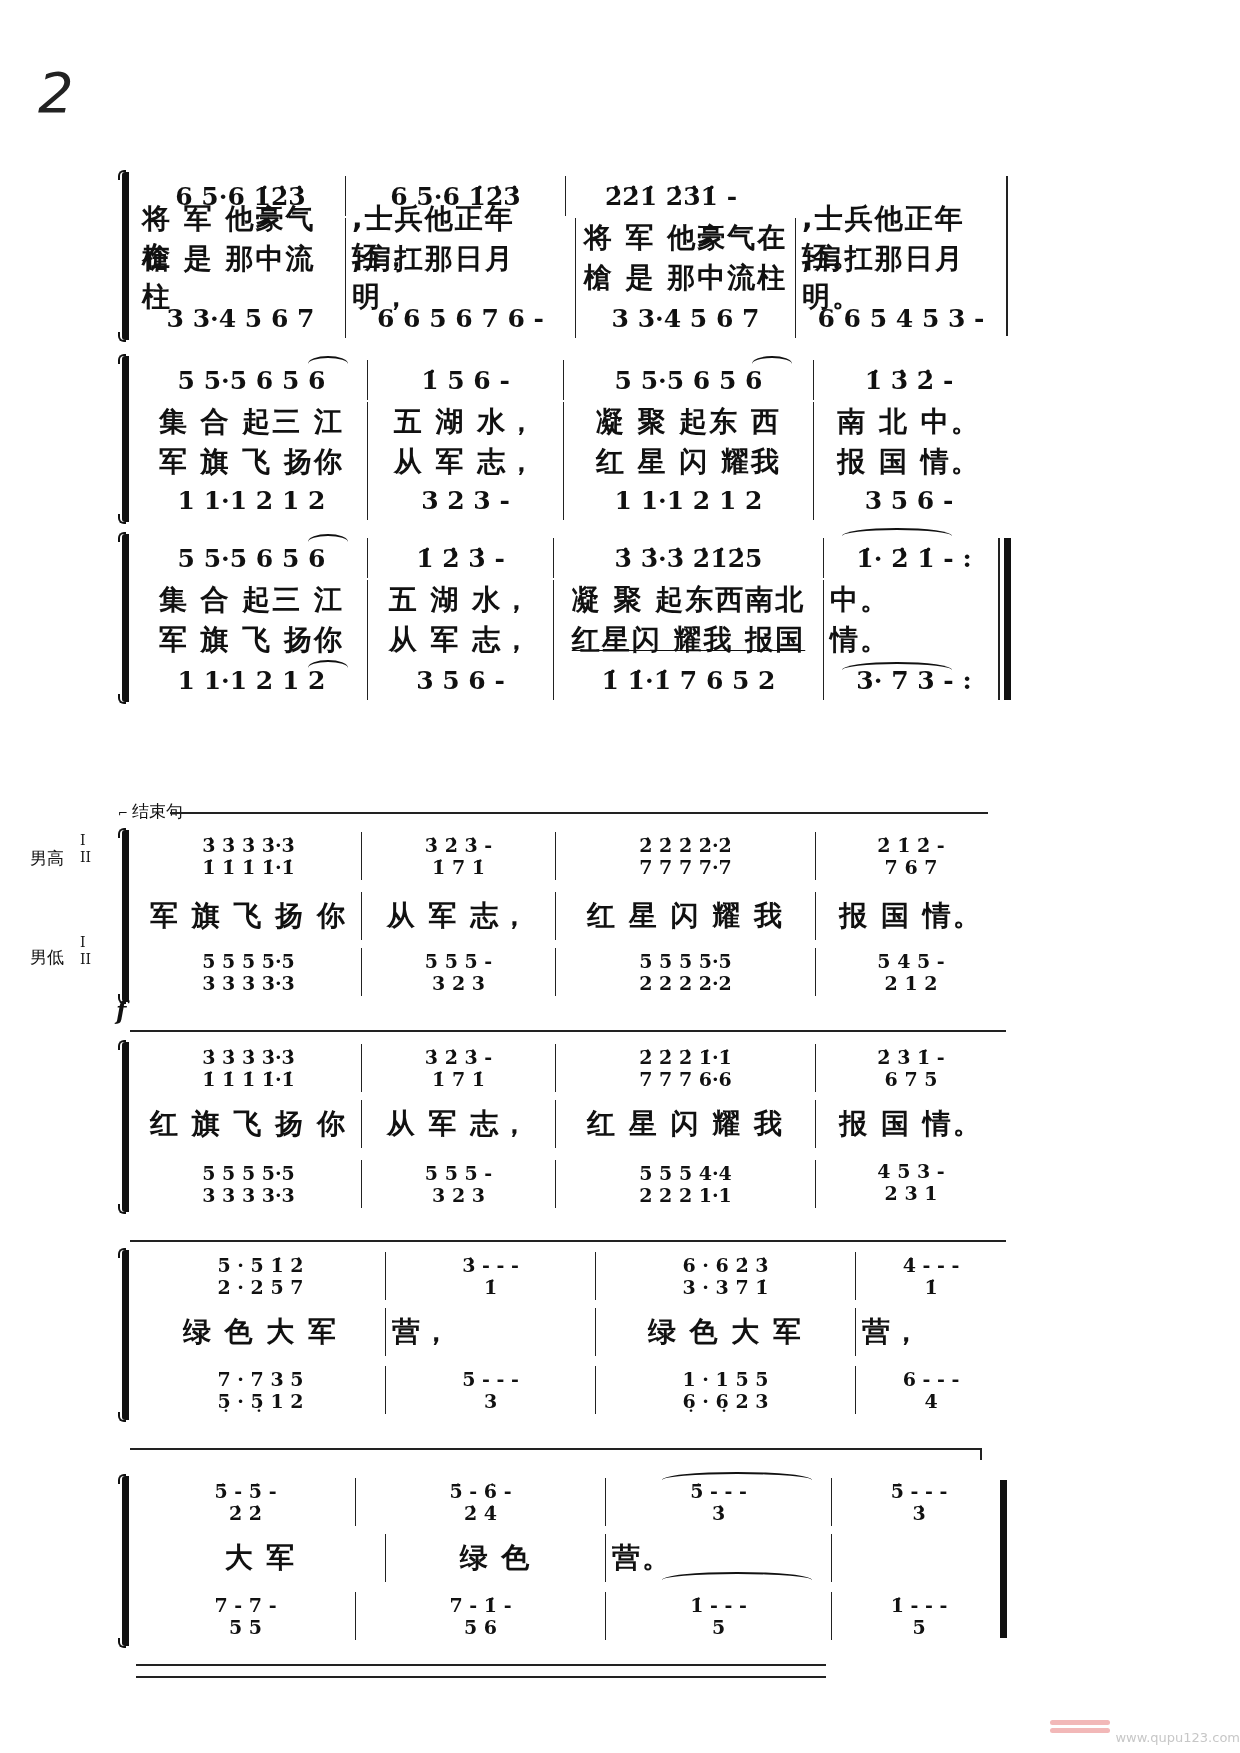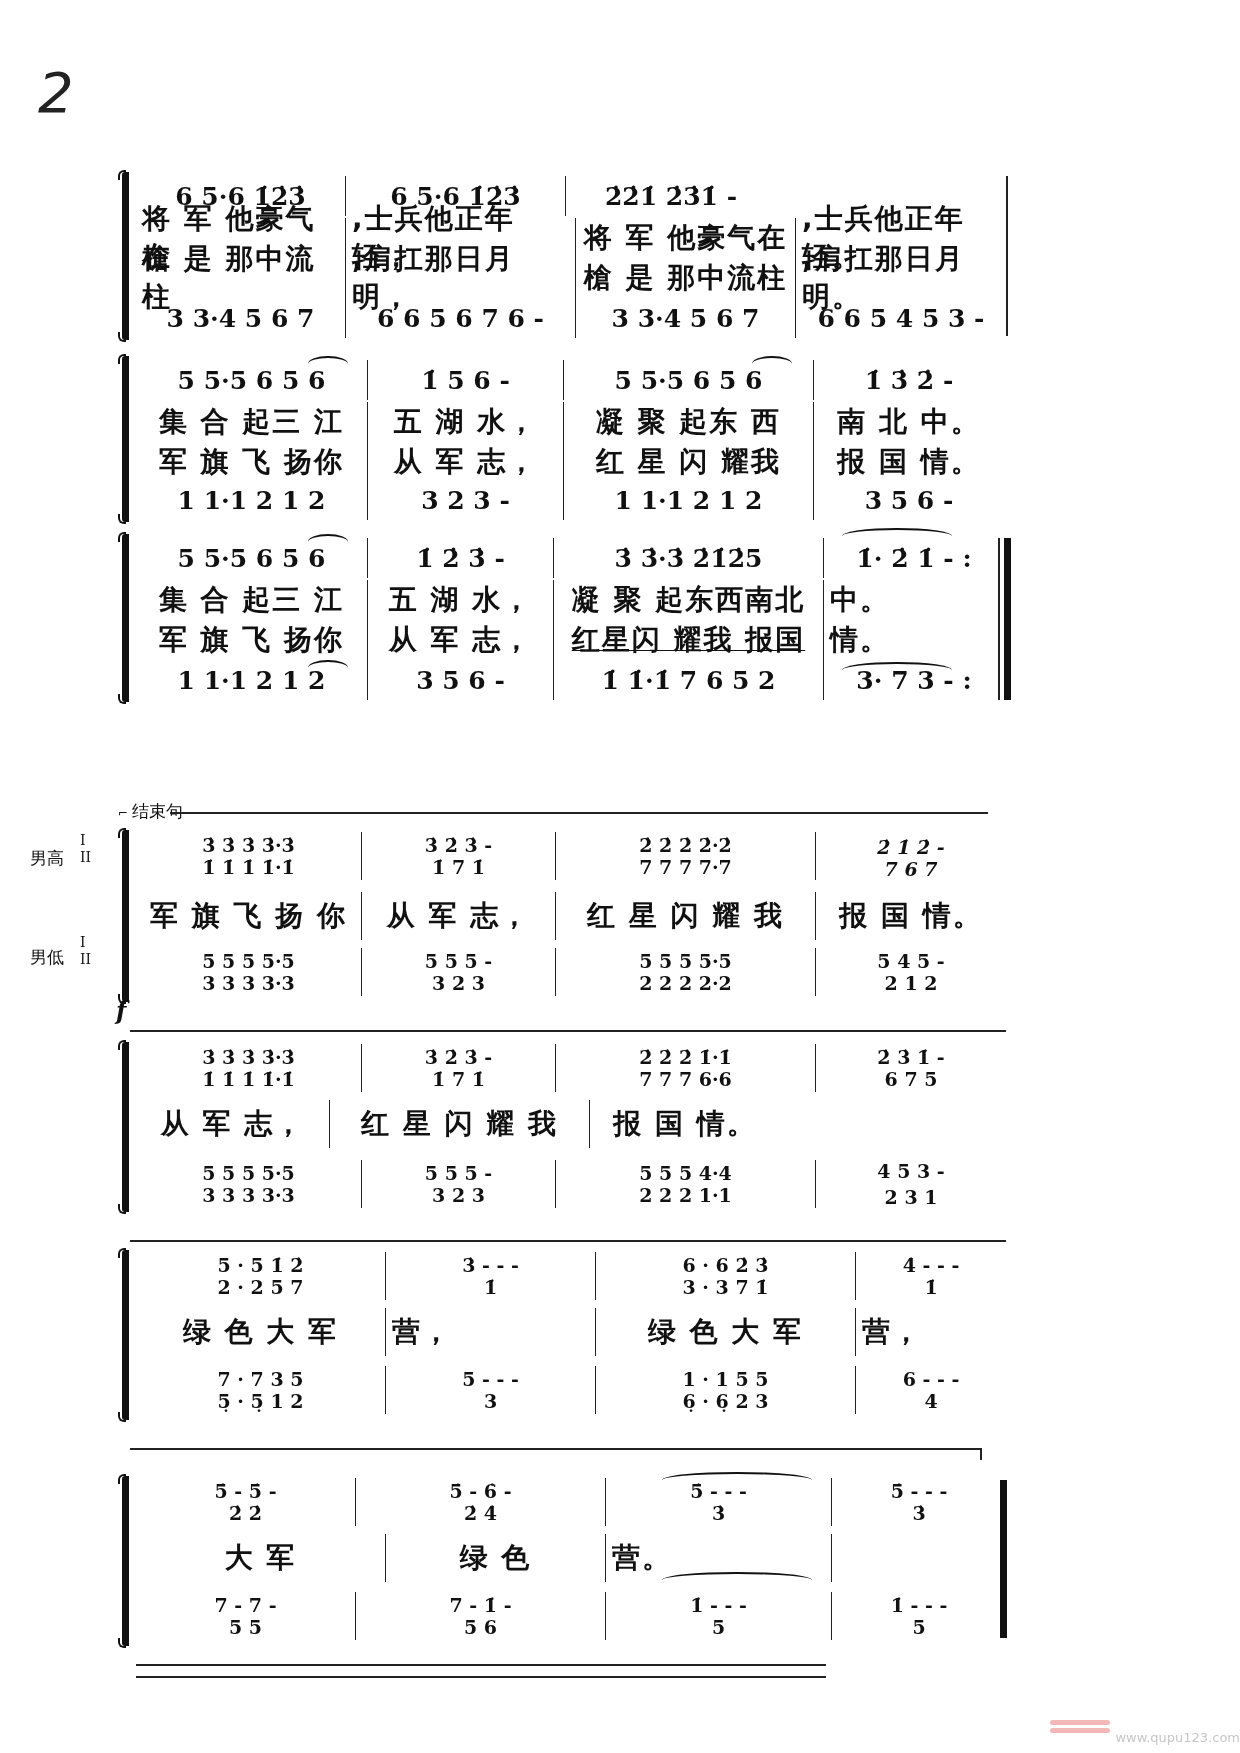--- a/index.html
+++ b/index.html
@@ -150,21 +150,21 @@
       <div class="chord">1̇ 1̇ 1̇ 1̇·1̇</div>
     </div>
     <div class="measure" style="width:194px;flex-direction:column;justify-content:center;">
       <div class="chord">3̇ 2̇ 3̇ -</div>
       <div class="chord">1̇ 7 1̇</div>
     </div>
     <div class="measure" style="width:260px;flex-direction:column;justify-content:center;">
       <div class="chord">2̇ 2̇ 2̇ 2̇·2̇</div>
       <div class="chord">7 7 7 7·7</div>
     </div>
-    <div class="measure last" style="width:190px;flex-direction:column;justify-content:flex-end;font-style:italic;">
+    <div class="measure last" style="width:190px;flex-direction:column;justify-content:center;">
       <div class="chord">2̇ 1̇ 2̇ -</div>
       <div class="chord">7 6 7</div>
     </div>
   </div>
   <div class="row" style="top:62px;height:48px;">
     <div class="measure lyric" style="width:226px;">军 旗 飞 扬 你</div>
     <div class="measure lyric" style="width:194px;">从 军 志，</div>
     <div class="measure lyric" style="width:260px;">红 星 闪 耀 我</div>
     <div class="measure lyric last" style="width:190px;">报 国 情。</div>
   </div>
@@ -204,38 +204,39 @@
     <div class="measure" style="width:260px;flex-direction:column;justify-content:center;">
       <div class="chord">2̇ 2̇ 2̇ 1̇·1̇</div>
       <div class="chord">7 7 7 6·6</div>
     </div>
     <div class="measure last" style="width:190px;flex-direction:column;justify-content:center;">
       <div class="chord">2̇ 3̇ 1̇ -</div>
       <div class="chord">6 7 5</div>
     </div>
   </div>
   <div class="row" style="top:58px;height:48px;">
+    <div class="measure lyric" style="width:226px;">红 旗 飞 扬 你</div>
     <div class="measure lyric" style="width:194px;">从 军 志，</div>
     <div class="measure lyric" style="width:260px;">红 星 闪 耀 我</div>
     <div class="measure lyric last" style="width:190px;">报 国 情。</div>
   </div>
   <div class="row" style="top:118px;height:48px;">
     <div class="measure" style="width:226px;flex-direction:column;justify-content:center;">
       <div class="chord">5 5 5 5·5</div>
       <div class="chord">3 3 3 3·3</div>
     </div>
     <div class="measure" style="width:194px;flex-direction:column;justify-content:center;">
       <div class="chord">5 5 5 -</div>
       <div class="chord">3 2 3</div>
     </div>
     <div class="measure" style="width:260px;flex-direction:column;justify-content:center;">
       <div class="chord">5 5 5 4·4</div>
       <div class="chord">2 2 2 1·1</div>
     </div>
-    <div class="measure last" style="width:190px;flex-direction:column;justify-content:space-between;">
+    <div class="measure last" style="width:190px;flex-direction:column;justify-content:flex-start;">
       <div class="chord">4 5 3 -</div>
       <div class="chord">2 3 1</div>
     </div>
   </div>
 </div>
 <div class="hrule" style="left:130px;top:1240px;width:876px;"></div>
 
 <div class="system" style="top:1250px;height:170px;">
   <div class="brace"></div>
   <div class="row" style="top:2px;height:48px;">

